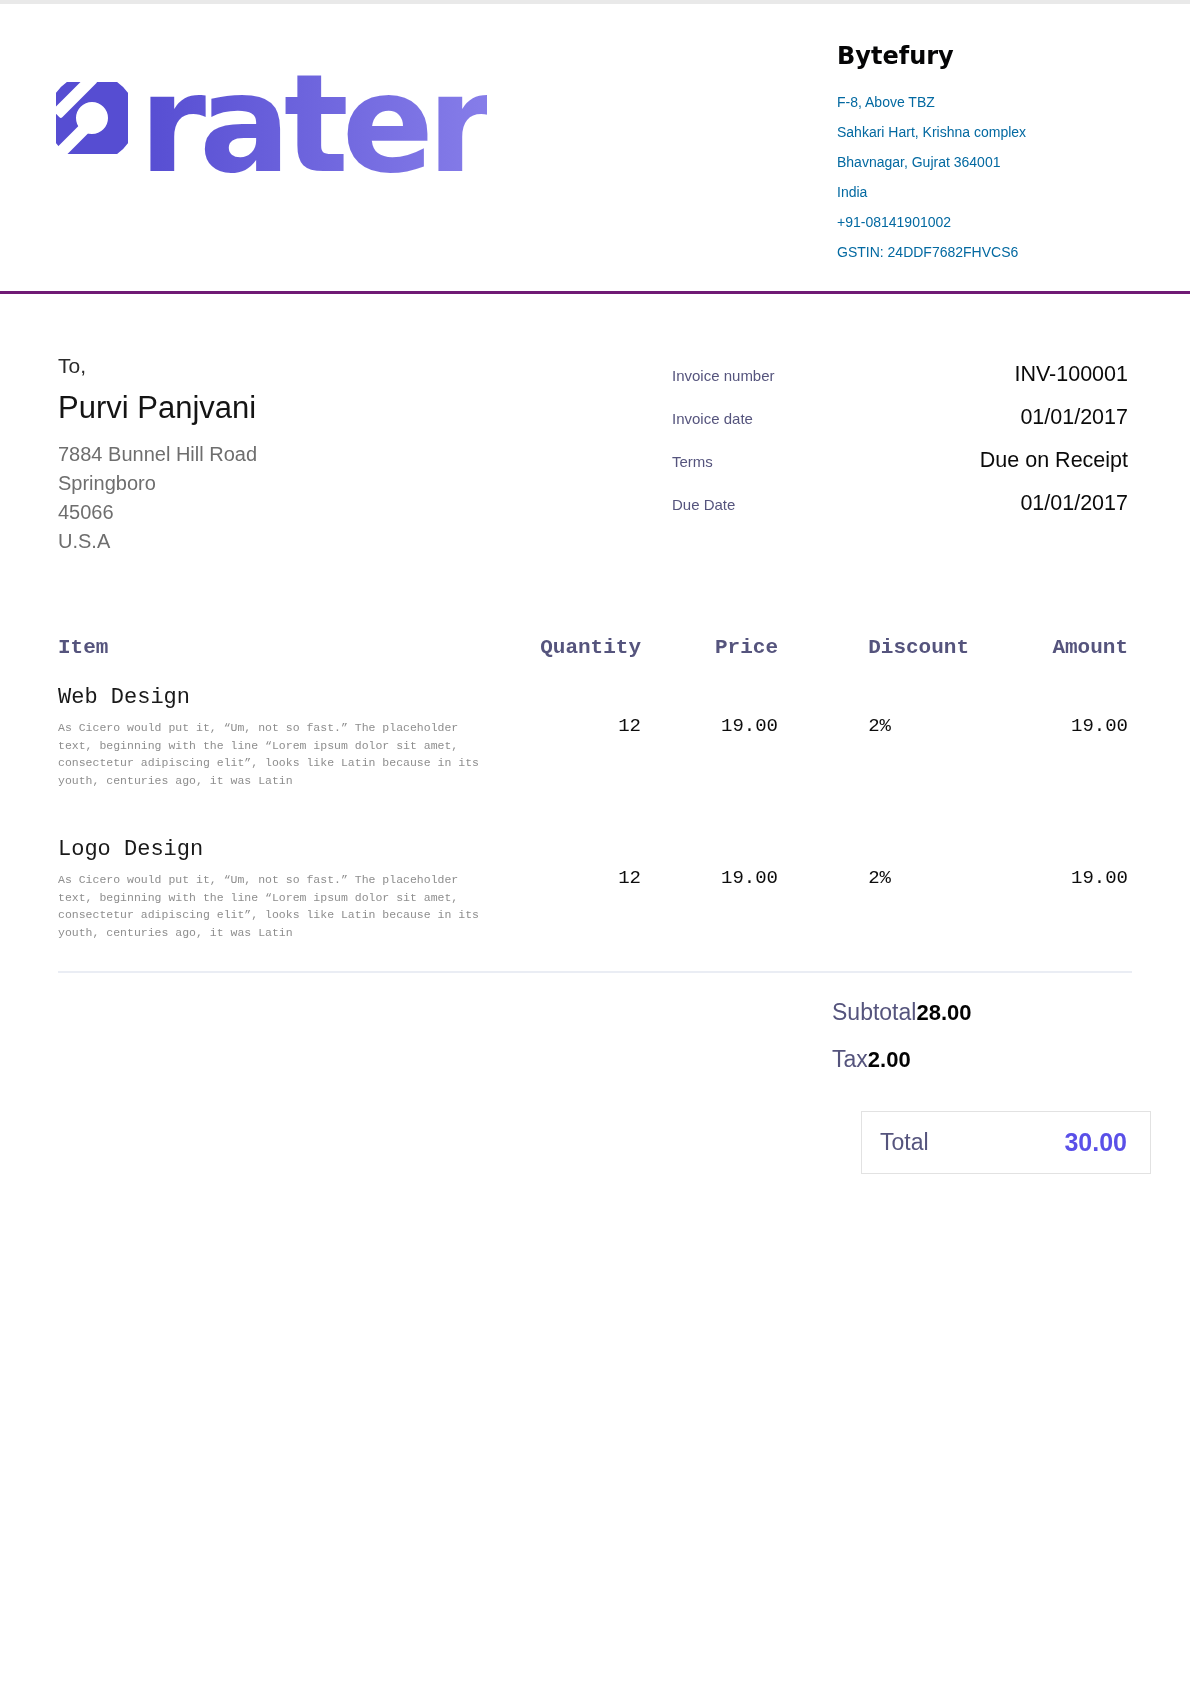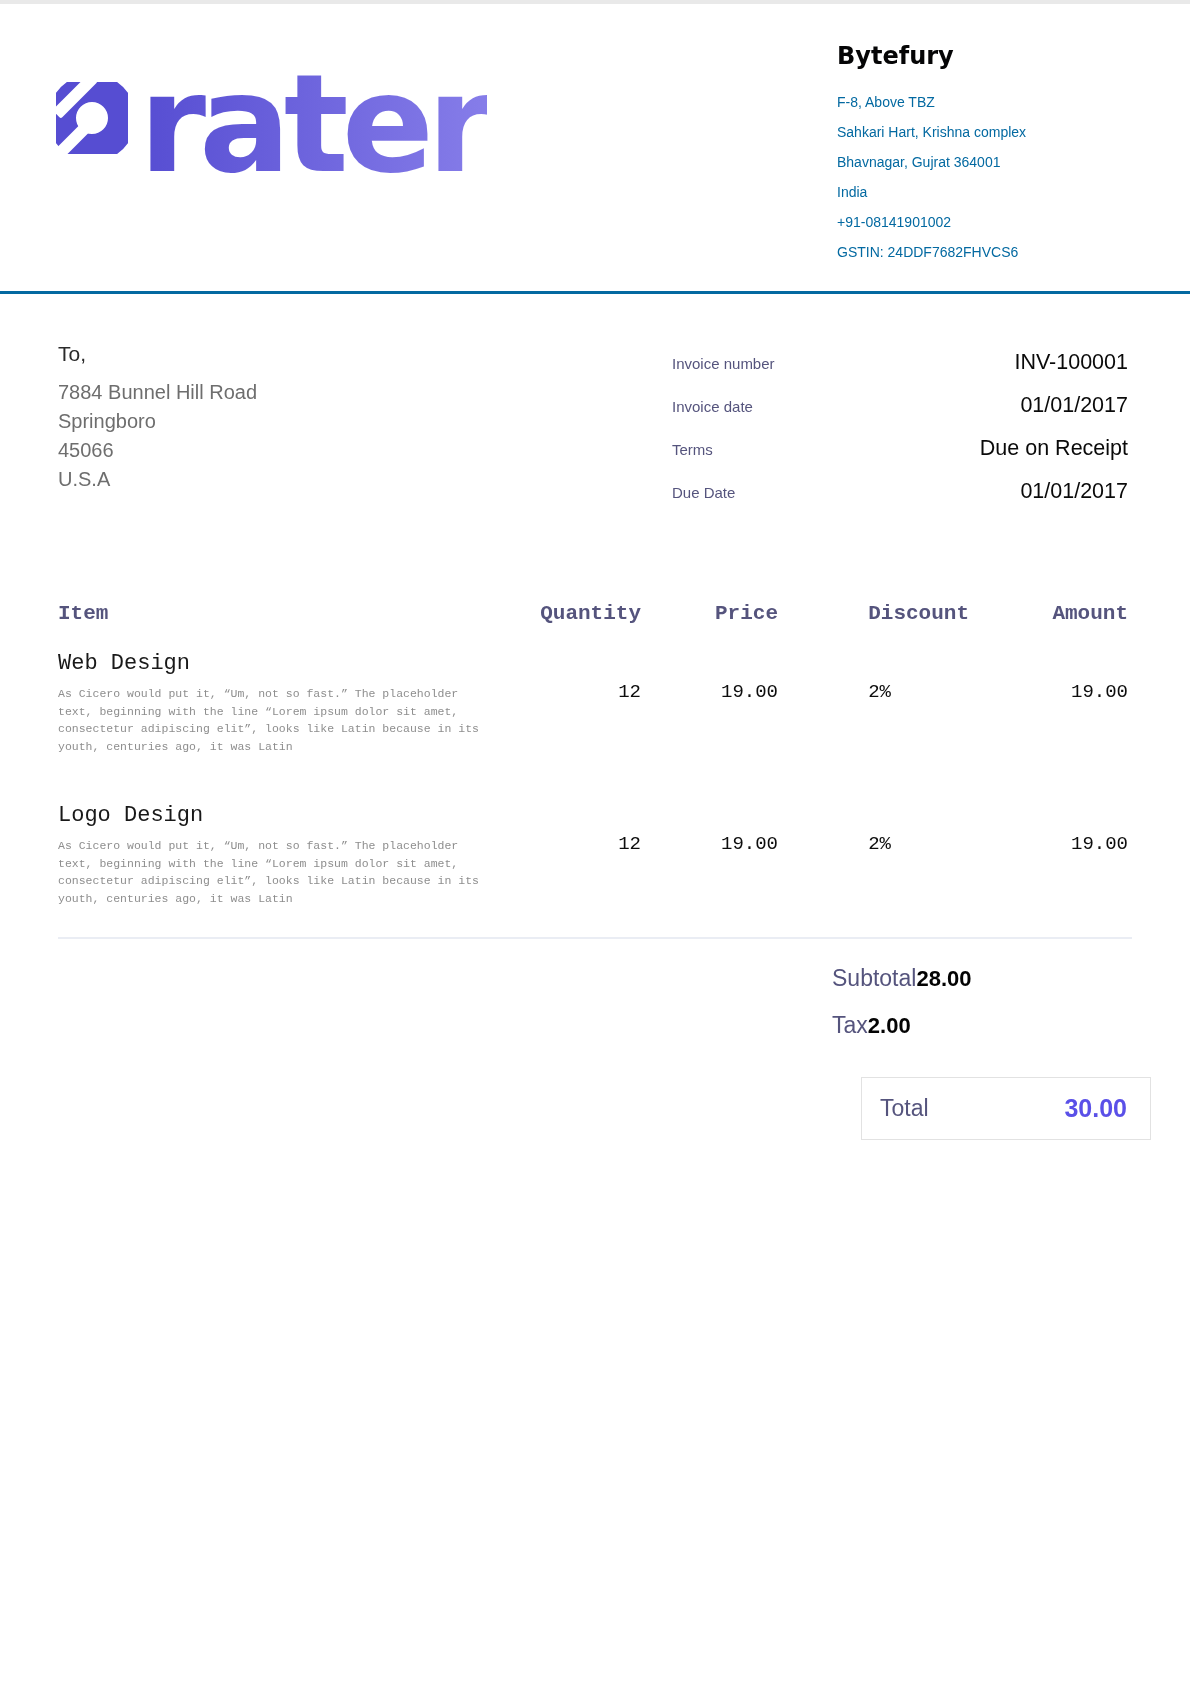--- a/index.html
+++ b/index.html
@@ -11,21 +11,21 @@
   *{margin:0;padding:0;box-sizing:border-box;}
   html,body{background:#ffffff;}
   body{font-family:"Liberation Sans",sans-serif;color:#0b0b0e;}
   .page{
     width:1190px;height:1684px;background:#fff;position:relative;
     border-top:4px solid #e9e9e9;overflow:hidden;margin:0 auto;
   }
   
   .header{
     display:flex;align-items:flex-start;height:290px;
-    border-bottom:3px solid #0369a1;padding:0 53px 0 48px;
+    border-bottom:3px solid #701a75;padding:0 53px 0 48px;
   }
   .logo{
     display:flex;align-items:flex-end;margin-top:52px;line-height:1;
     font-family:"DejaVu Sans",sans-serif;font-weight:bold;
   }
   .logo-c{margin-bottom:30px;margin-right:3px;flex:0 0 auto;}
   .logo-text{
     font-size:136px;letter-spacing:-7px;
     color:var(--logo-gradient-start,#564dd2);
   }
@@ -35,21 +35,21 @@
       -webkit-background-clip:text;background-clip:text;color:transparent;
     }
   }
   .company{margin-left:auto;width:300px;margin-top:38px;}
   .company-name{
     font-family:"DejaVu Sans",sans-serif;font-weight:bold;
     font-size:24px;color:#050506;margin-bottom:17px;
   }
   .company-line{font-size:14px;color:#0369a1;line-height:30px;}
   
-  .billing{display:flex;padding:48px 62px 0 58px;}
+  .billing{display:flex;padding:60px 62px 0 58px;}
   .bill-to{width:400px;}
   .to-label{font-size:21px;color:#2b2b2b;margin-bottom:12px;}
   .customer-name{font-size:31px;color:#141414;margin-bottom:14px;}
   .cust-line{font-size:20px;color:#6e6e6e;line-height:29px;}
   .meta{margin-left:auto;width:456px;padding-top:8px;}
   .meta-row{display:flex;justify-content:space-between;align-items:baseline;margin-bottom:18px;}
   .meta-label{font-size:15px;color:var(--label-color,#55547d);}
   .meta-value{font-size:21.5px;color:#0a0a0a;}
   
   .items{margin:80px 58px 0 58px;font-family:Liberation Mono, monospace;}
@@ -109,20 +109,21 @@
       <div class="company-line">Bhavnagar, Gujrat 364001</div>
       <div class="company-line">India</div>
       <div class="company-line">+91-08141901002</div>
       <div class="company-line">GSTIN: 24DDF7682FHVCS6</div>
     </div>
   </header>
 
   <section class="billing">
     <div class="bill-to">
       <div class="to-label">To,</div>
+      <div class="customer-name">Purvi Panjvani</div>
       <div class="cust-line">7884 Bunnel Hill Road</div>
       <div class="cust-line">Springboro</div>
       <div class="cust-line">45066</div>
       <div class="cust-line">U.S.A</div>
     </div>
 
     <div class="meta">
       <div class="meta-row">
         <span class="meta-label">Invoice number</span>
         <span class="meta-value">INV-100001</span>

